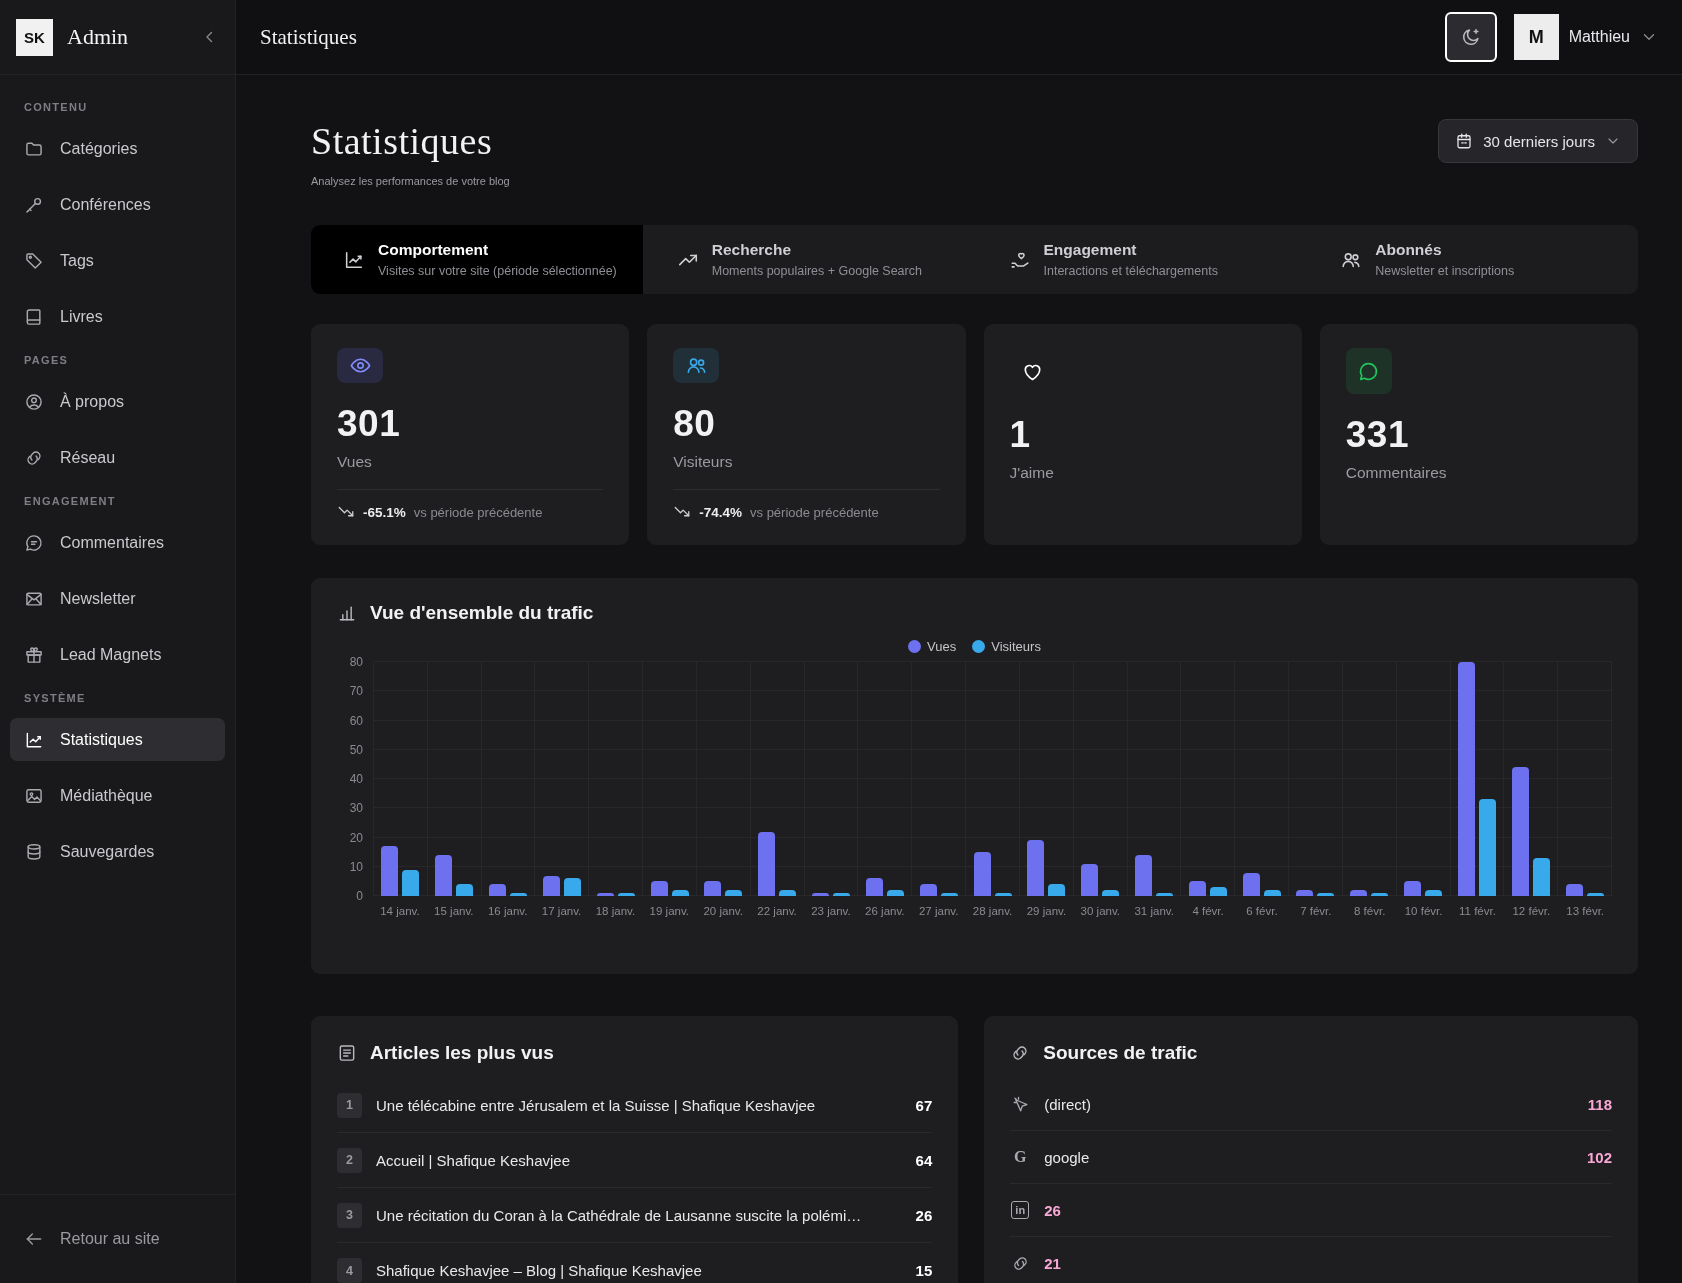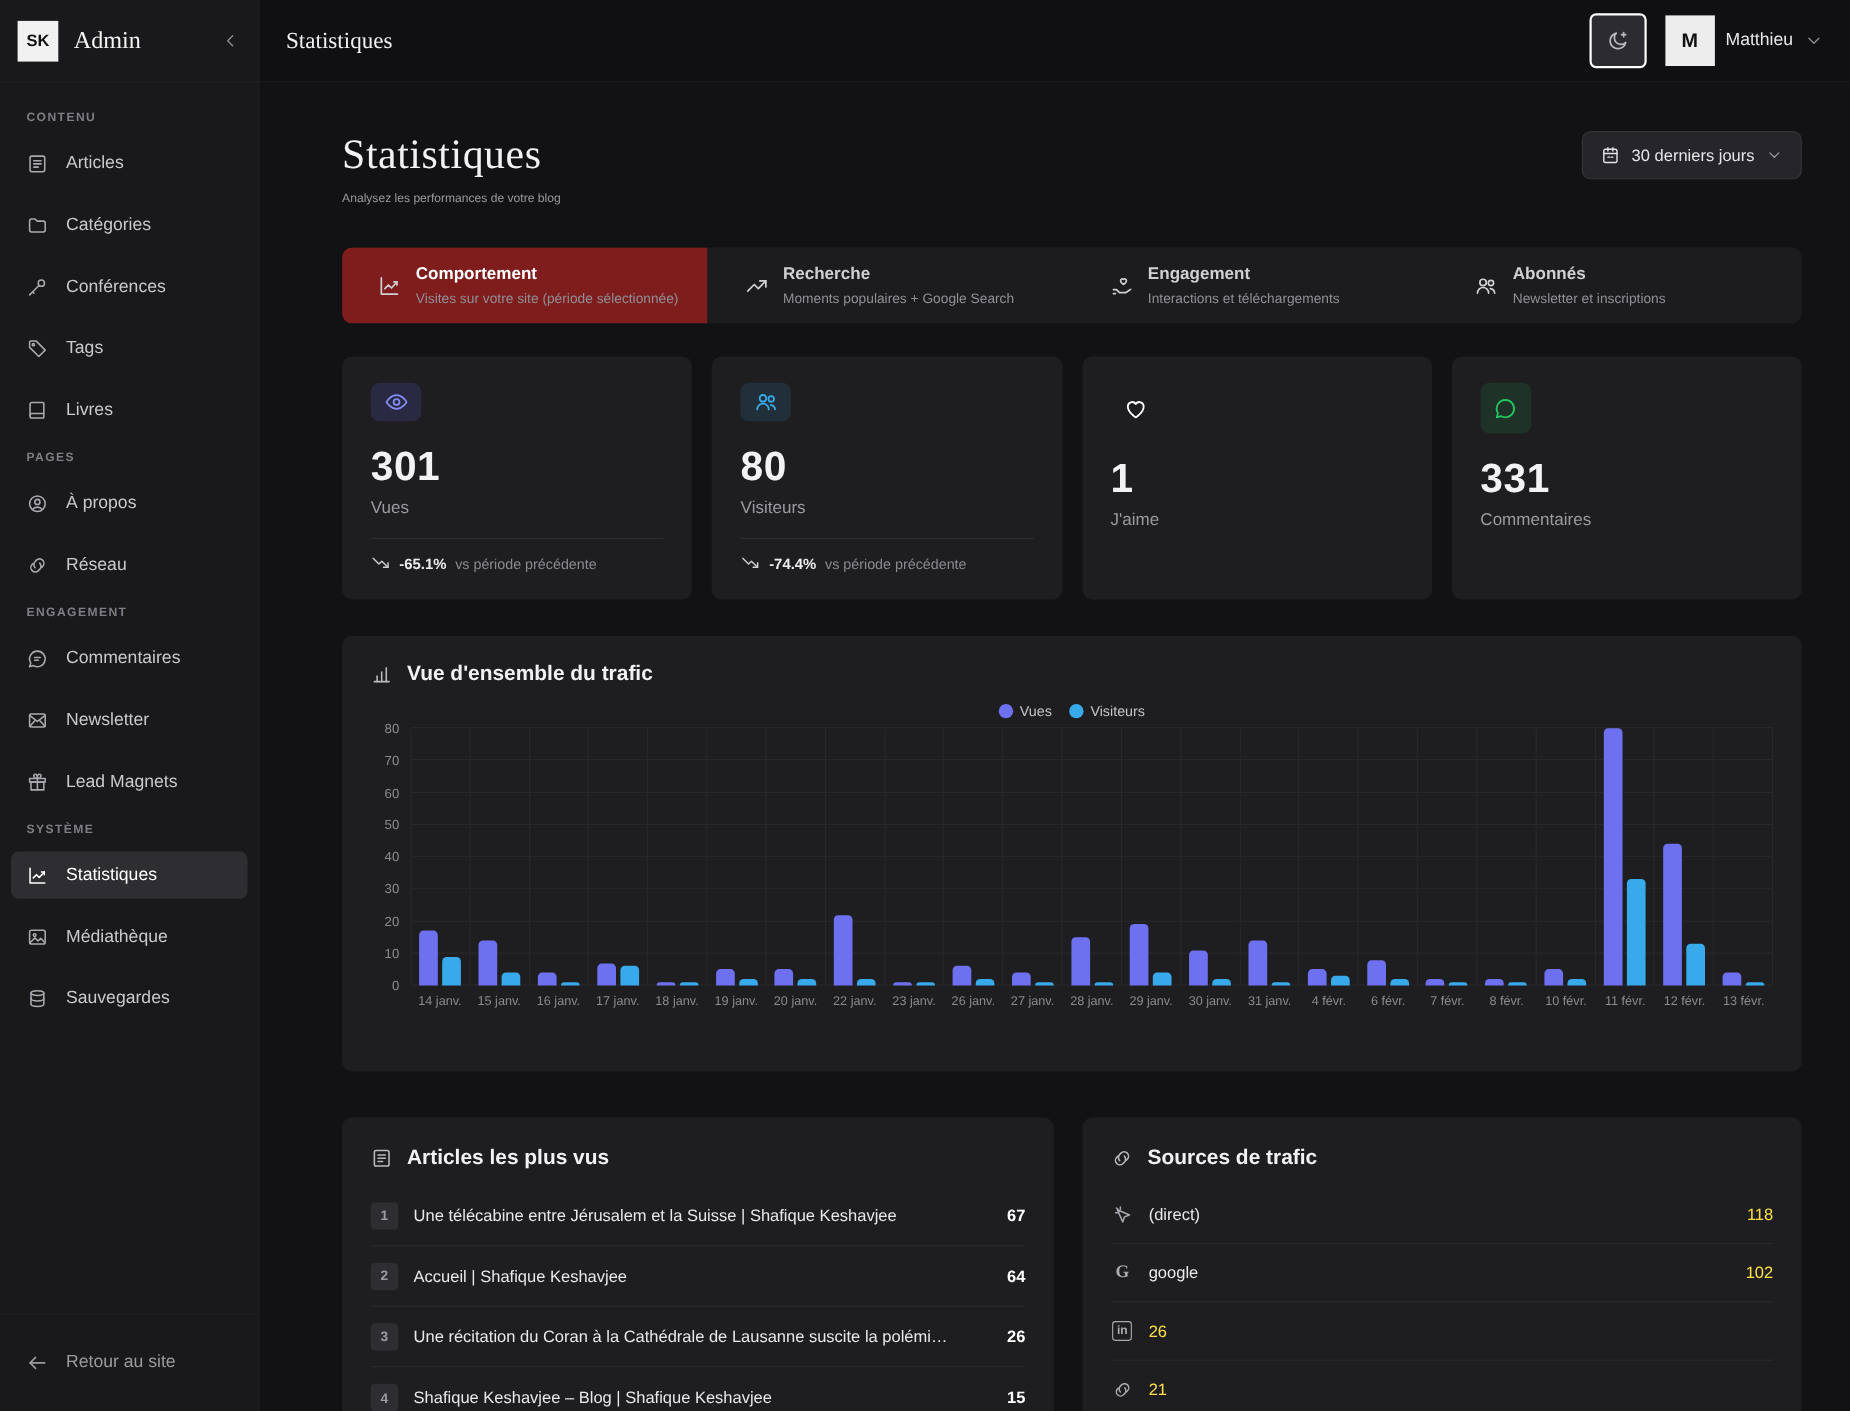--- a/index.html
+++ b/index.html
@@ -45,21 +45,21 @@
   .content{flex:1; overflow:hidden; padding:44px 44px 0 75px; background:var(--bg);}
   .page-head{display:flex; align-items:flex-start;}
   .page-title{font-family:"Liberation Serif", serif; font-size:38px; font-weight:400; letter-spacing:.5px;}
   .page-sub{margin-top:12px; font-size:11px; color:var(--muted);}
   .period-btn{margin-left:auto; height:44px; display:flex; align-items:center; gap:10px; background:#26262a; border:1px solid #36363b; border-radius:8px; padding:0 16px; font-size:15px; color:#e6e6ea; cursor:pointer;}
   .period-btn .pchev{color:#9a9aa1; display:flex;}
 
   
   .tabs{margin-top:38px; background:#1c1c1f; border-radius:9px; display:grid; grid-template-columns:repeat(4,1fr); overflow:hidden;}
   .tab{display:flex; align-items:center; gap:13px; padding:16px 20px 16px 34px; cursor:pointer;}
-  .tab.active{background:#7f1d1d;padding-left:32px;}
+  .tab.active{background:#000000;padding-left:32px;}
   .tab .tic{color:#cfcfd4; display:flex;}
   .tab-title{font-size:15.5px; font-weight:700; color:#cfcfd4;}
   .tab.active .tab-title{color:#fff;}
   .tab-sub{font-size:12.5px; color:#8f8f96; margin-top:5px;}
 
   
   .stats{margin-top:30px; display:grid; grid-template-columns:repeat(4,1fr); gap:18px;}
   .scard{background:var(--card); border-radius:9px; height:221px; padding:24px 26px; display:flex; flex-direction:column;}
   .sicon{width:46px; height:46px; border-radius:8px; display:flex; align-items:center; justify-content:center;}
   .snum{font-size:37px; font-weight:700; margin-top:20px; letter-spacing:.5px;}
@@ -97,21 +97,21 @@
   .a-row:last-child{border-bottom:none;}
   .rank{width:25px; height:25px; min-width:25px; border-radius:4px; background:#2e2e32; color:#9a9aa1; font-size:12.5px; font-weight:700; display:flex; align-items:center; justify-content:center;}
   .a-title{flex:1; font-size:15px; color:#e9e9ec; white-space:nowrap; overflow:hidden; text-overflow:ellipsis;}
   .a-count{font-size:15px; font-weight:700; color:#fff;}
   .s-row{display:flex; align-items:center; gap:14px; height:53px; border-bottom:1px solid #2a2a2e;}
   .s-row:last-child{border-bottom:none;}
   .s-ic{color:#a9a9b0; display:flex; width:20px; justify-content:center;}
   .g-glyph{font-size:16px; font-weight:700; color:#a9a9b0; font-family:"Liberation Serif", serif;}
   .li-glyph{font-size:11px; font-weight:700; color:#a9a9b0; border:1.6px solid #a9a9b0; border-radius:3px; width:18px; height:18px; display:flex; align-items:center; justify-content:center;}
   .s-label{flex:1; font-size:15px; color:#e9e9ec;}
-  .s-count{font-size:15px; font-weight:400; color:#fde047;}
+  .s-count{font-size:15px; font-weight:700; color:#f9a8d4;}
 </style>
 </head>
 <body>
 
 <div class="app">
 
   <aside class="sidebar">
     <div class="sb-head">
       <div class="logo">SK</div>
       <div class="brand">Admin</div>
@@ -119,31 +119,20 @@
         <svg class="ic" width="18" height="18" viewBox="0 0 24 24">
             <polyline points="14 6 8 12 14 18"></polyline>
           </svg>
       </span>
     </div>
 
     <nav class="sb-nav">
 
       <div class="sb-sec">
         <div class="sb-sec-label">CONTENU</div>
-        <div class="sb-item">
-          <span class="sic">
-              <svg class="ic" width="20" height="20" viewBox="0 0 24 24">
-                <rect x="4" y="3.5" width="16" height="17" rx="2"></rect>
-                <line x1="8" y1="8.5" x2="16" y2="8.5"></line>
-                <line x1="8" y1="12" x2="16" y2="12"></line>
-                <line x1="8" y1="15.5" x2="13" y2="15.5"></line>
-              </svg>
-            </span>
-          <span>Articles</span>
-        </div>
         <div class="sb-item">
           <span class="sic">
               <svg class="ic" width="20" height="20" viewBox="0 0 24 24">
                 <path d="M3.5 7a2 2 0 0 1 2-2h4l2 2.2h7a2 2 0 0 1 2 2V17a2 2 0 0 1-2 2h-13a2 2 0 0 1-2-2z"></path>
               </svg>
             </span>
           <span>Catégories</span>
         </div>
         <div class="sb-item">
           <span class="sic">

